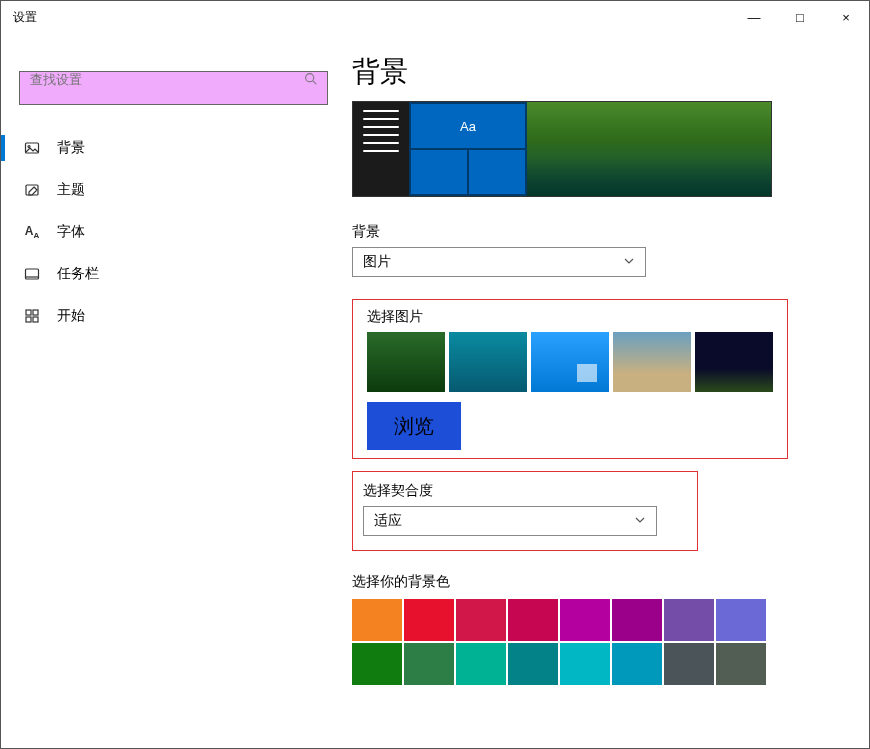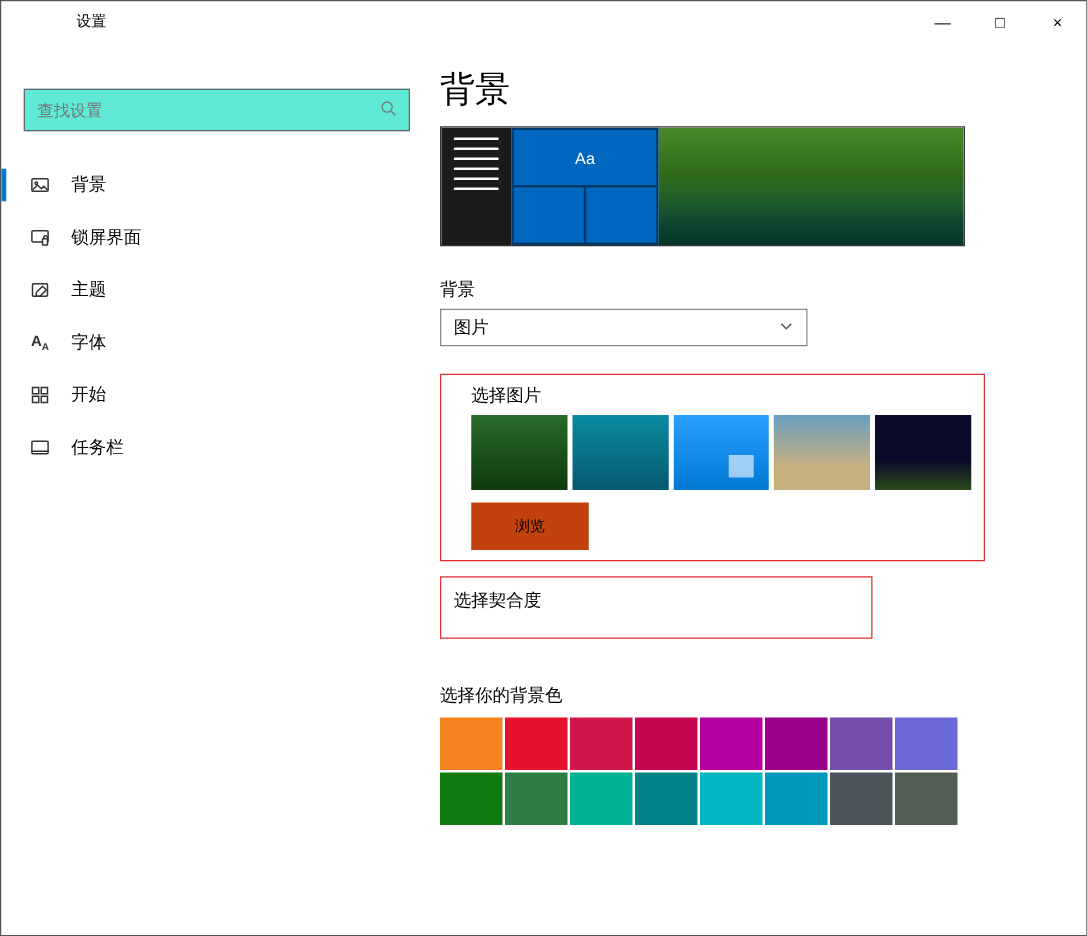--- a/index.html
+++ b/index.html
@@ -10,21 +10,21 @@
     position: relative;
     overflow: hidden;
     background: #fff;
   }
   .titlebar {
     height: 32px;
     display: flex;
     align-items: center;
     font-size: 12px;
   }
-  .titlebar .title { padding-left: 12px; margin-left: 48px; }
+  .titlebar .title { padding-left: 12px; }
   .titlebar .win-controls { margin-left: auto; display: flex; }
   .titlebar .win-btn {
     width: 46px; height: 32px;
     display: flex; align-items: center; justify-content: center;
     font-size: 13px;
   }
   .body {
     display: flex;
     height: calc(100% - 32px);
   }
@@ -37,23 +37,23 @@
     padding: 8px 22px;
     font-size: 14px;
     gap: 14px;
   }
   .search-wrap {
     margin: 14px 18px 18px 18px;
   }
   .search-box {
     border: 1px solid #666;
     height: 34px;
-    display: flex; align-items: center;
+    display: flex; align-items: flex-start;
     padding: 0 10px;
-    background: #5eead4;
+    background: #f0abfc;
   }
   .search-box input {
     border: none; outline: none;
     font-size: 13px; flex: 1;
     color: #666;
     background: transparent;
   }
   .search-box .sicon { color: #666; font-size: 13px; }
   .category {
     padding: 4px 22px 14px;
@@ -121,43 +121,43 @@
     border: 1px solid #888;
     display: flex; align-items: center; justify-content: space-between;
     padding: 0 10px; font-size: 14px;
     background: #fff;
     margin-bottom: 22px;
   }
   .chev { font-size: 14px; color: #555; }
 
   .red-box {
     border: 1px solid #e03030;
-    padding: 8px 10px 8px 24px;
+    padding: 8px 10px 8px 14px;
     width: 436px;
     margin-bottom: 12px;
   }
   .thumbs { display: flex; gap: 4px; margin: 6px 0; }
   .thumb { width: 78px; height: 60px; }
   .t1 { background: linear-gradient(#2a6b2a, #0c3a0c); }
   .t2 { background: linear-gradient(#0a8aa0, #065a70); }
   .t3 { background: linear-gradient(#2aa0ff, #0078d4); position:relative; }
   .t3::after { content:""; position:absolute; right:12px; bottom:10px; width:20px; height:18px; background:#fff; opacity:.6; }
   .t4 { background: linear-gradient(#6aa0c0 0%, #c9b080 70%); }
   .t5 { background: linear-gradient(#0a0a2a 60%, #2a4a1a); }
   .browse-btn {
-    width: 94px; height: 38px;
-    background: #c2410c; border: none;
-    font-size: 12px;
+    width: 94px; height: 48px;
+    background: #1d4ed8; border: none;
+    font-size: 20px;
     margin-top: 4px;
   }
   .red-box2 {
     border: 1px solid #e03030;
     padding: 10px 10px 14px 10px;
     width: 346px;
-    margin-bottom: 37px;
+    margin-bottom: 22px;
   }
   .red-box2 .select-box { width: 294px; margin-bottom: 0; margin-top: 4px; }
 
   .colors-label { font-size: 14px; margin-bottom: 8px; }
   .colors-row { display: flex; gap: 2px; width: 420px; margin-bottom: 2px;}
   .swatch { width: 50px; height: 42px; }
 </style>
 </head>
 <body>
 
@@ -196,61 +196,51 @@
                 <rect x="1.5" y="3" width="13" height="10" rx="1"></rect>
                 <circle cx="5" cy="6.5" r="1"></circle>
                 <path d="M2 12 L6 8 L9 11 L11 9 L14 12"></path>
               </svg>
             </span>
             <span>背景</span>
           </div>
           <div class="nav-item">
             <span class="nav-icon">
               <svg width="16" height="16" viewBox="0 0 16 16" fill="none" stroke="#333" stroke-width="1.2">
-                <rect x="1.5" y="2.5" width="13" height="9" rx="1"></rect>
-                <rect x="10" y="9" width="4" height="5" rx=".5" fill="#fff"></rect>
-                <path d="M11 9v-1a1.5 1.5 0 0 1 3 0v1"></path>
-              </svg>
-            </span>
-            <span>锁屏界面</span>
-          </div>
-          <div class="nav-item">
-            <span class="nav-icon">
-              <svg width="16" height="16" viewBox="0 0 16 16" fill="none" stroke="#333" stroke-width="1.2">
                 <rect x="2" y="3" width="12" height="10" rx="1"></rect>
                 <path d="M10 5l3 3-5 5H5v-3z"></path>
               </svg>
             </span>
             <span>主题</span>
           </div>
           <div class="nav-item">
             <span class="nav-icon">
               <span style="font-size:12px;font-weight:600">A<sub style="font-size:8px">A</sub></span>
             </span>
             <span>字体</span>
+          </div>
+          <div class="nav-item">
+            <span class="nav-icon">
+              <svg width="16" height="16" viewBox="0 0 16 16" fill="none" stroke="#333" stroke-width="1.2">
+                <rect x="1.5" y="3" width="13" height="10" rx="1"></rect>
+                <line x1="1.5" y1="11" x2="14.5" y2="11"></line>
+              </svg>
+            </span>
+            <span>任务栏</span>
           </div>
           <div class="nav-item">
             <span class="nav-icon">
               <svg width="16" height="16" viewBox="0 0 16 16" fill="none" stroke="#333" stroke-width="1.2">
                 <rect x="2" y="2" width="5" height="5"></rect>
                 <rect x="9" y="2" width="5" height="5"></rect>
                 <rect x="2" y="9" width="5" height="5"></rect>
                 <rect x="9" y="9" width="5" height="5"></rect>
               </svg>
             </span>
             <span>开始</span>
-          </div>
-          <div class="nav-item">
-            <span class="nav-icon">
-              <svg width="16" height="16" viewBox="0 0 16 16" fill="none" stroke="#333" stroke-width="1.2">
-                <rect x="1.5" y="3" width="13" height="10" rx="1"></rect>
-                <line x1="1.5" y1="11" x2="14.5" y2="11"></line>
-              </svg>
-            </span>
-            <span>任务栏</span>
           </div>
         </div>
     </div>
 
     <div class="content">
       <div class="page-title">背景</div>
 
       <div class="preview">
         <div class="taskbar-mock">
           <div class="line"></div>
@@ -285,20 +275,28 @@
           <div class="thumb t2"></div>
           <div class="thumb t3"></div>
           <div class="thumb t4"></div>
           <div class="thumb t5"></div>
         </div>
         <button class="browse-btn">浏览</button>
       </div>
 
       <div class="red-box2">
         <div class="section-label">选择契合度</div>
+        <div class="select-box">
+          <span>适应</span>
+          <span class="chev">
+            <svg width="12" height="12" viewBox="0 0 12 12" fill="none" stroke="#555" stroke-width="1.2">
+                <path d="M2 4 L6 8 L10 4"></path>
+              </svg>
+          </span>
+        </div>
       </div>
 
       <div class="colors-label">选择你的背景色</div>
       <div class="colors-row" id="colors-row1">
           <div class="swatch" style="background: rgb(245, 130, 32);"></div>
           <div class="swatch" style="background: rgb(232, 17, 45);"></div>
           <div class="swatch" style="background: rgb(209, 23, 74);"></div>
           <div class="swatch" style="background: rgb(198, 6, 81);"></div>
           <div class="swatch" style="background: rgb(180, 0, 158);"></div>
           <div class="swatch" style="background: rgb(154, 0, 137);"></div>

